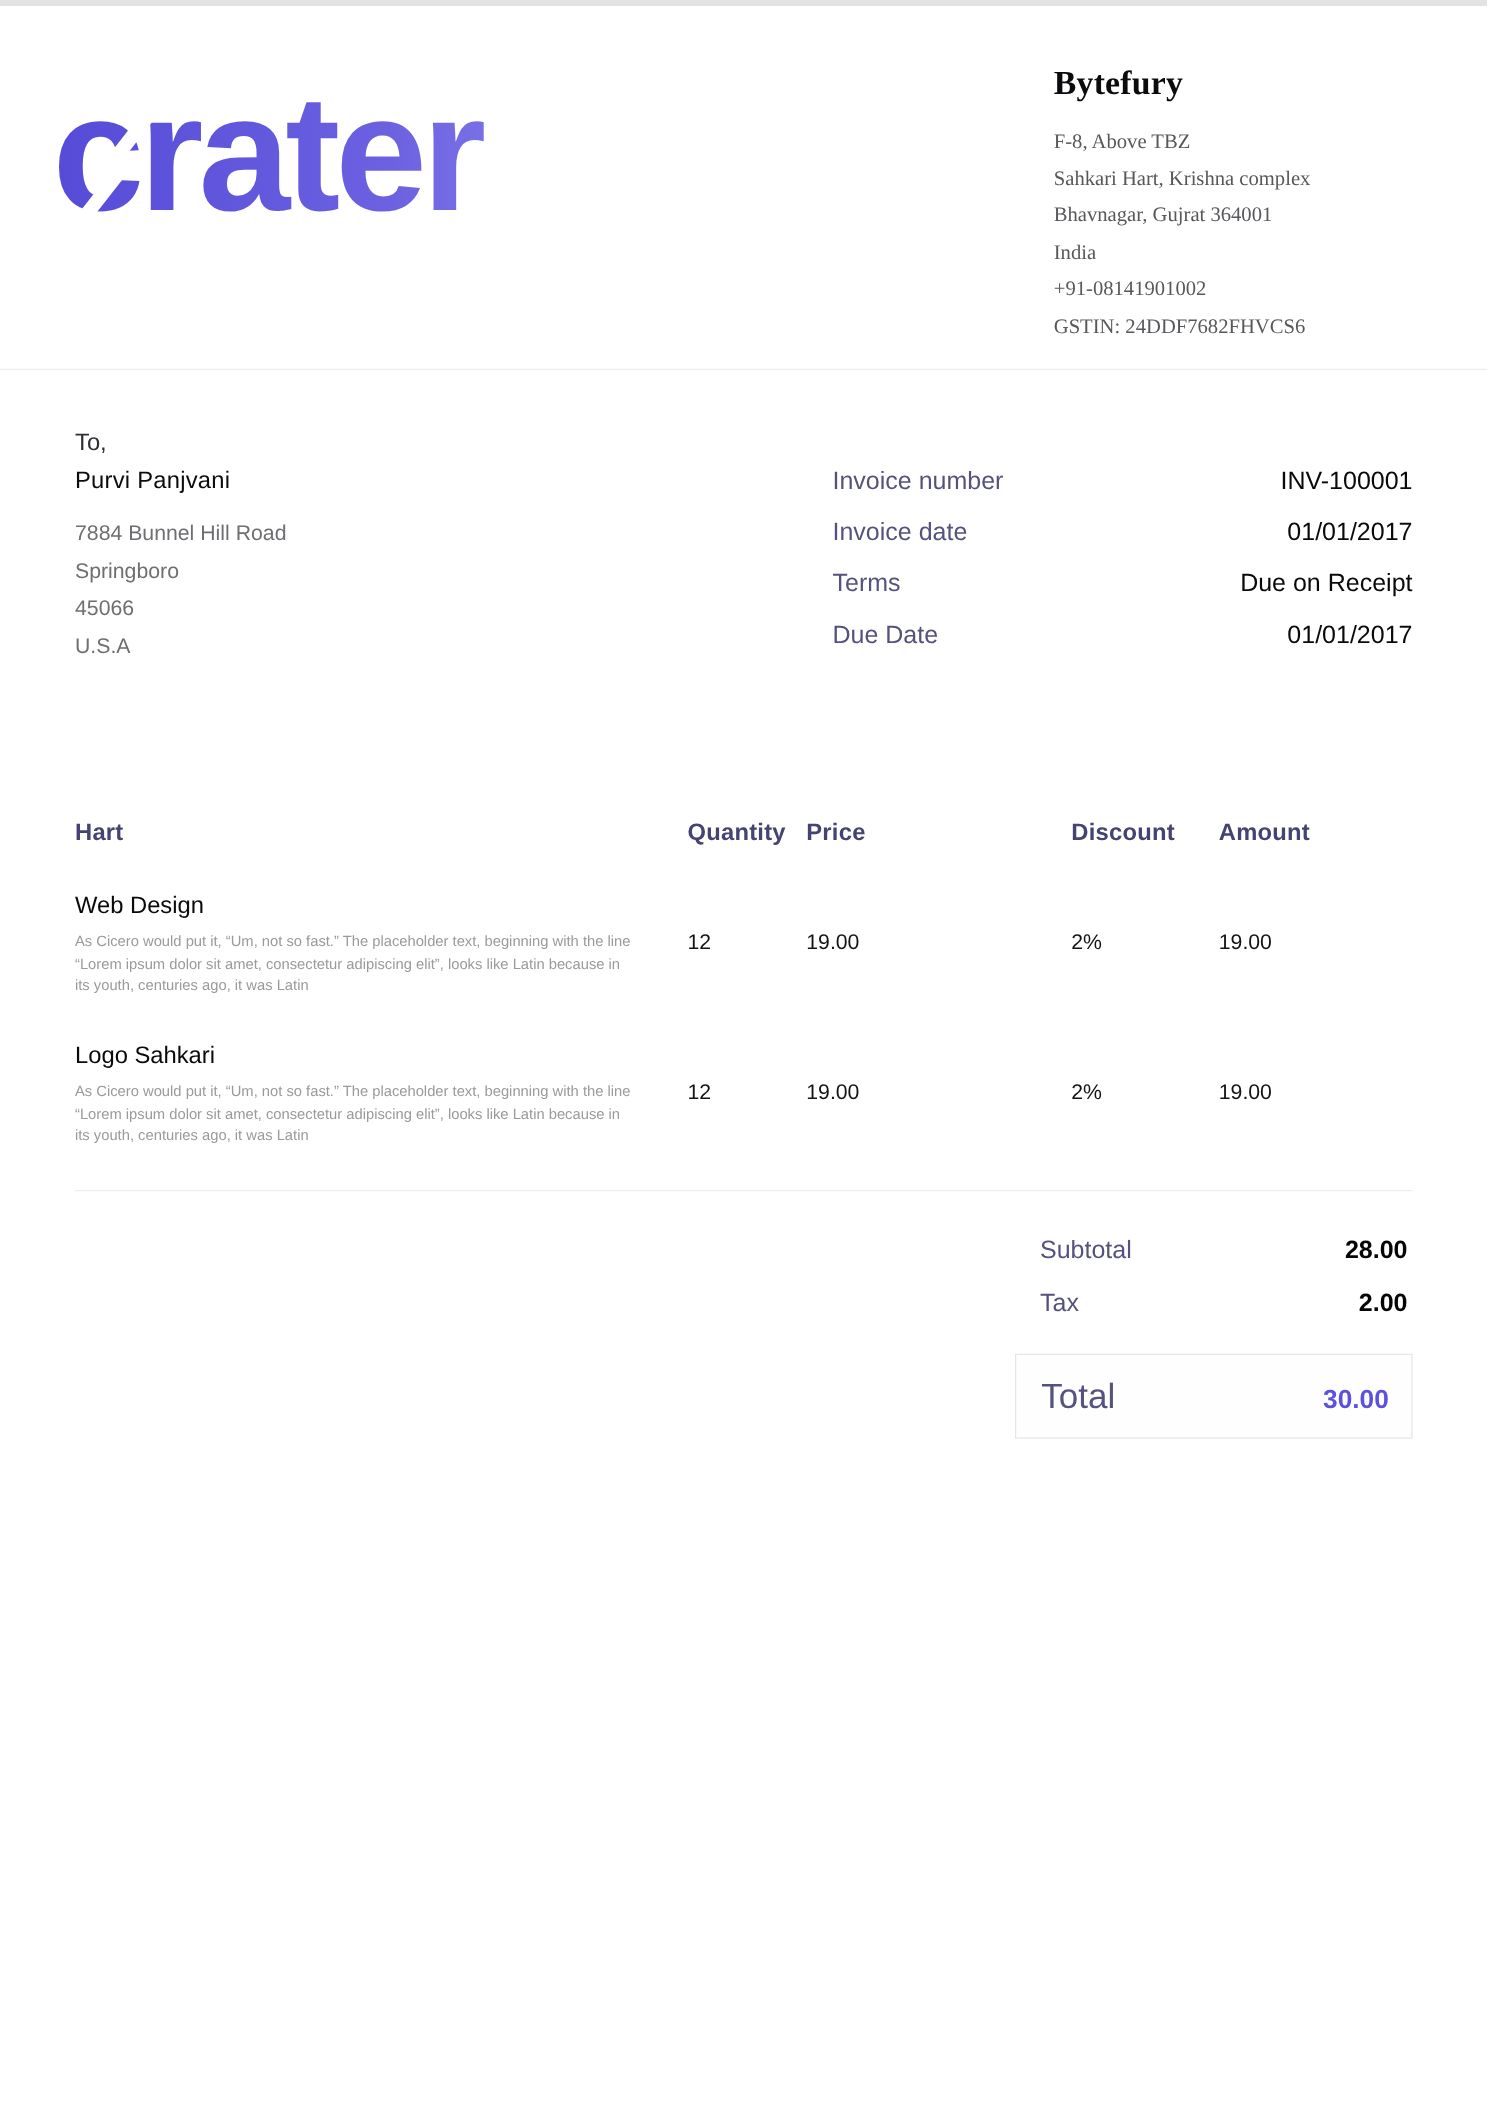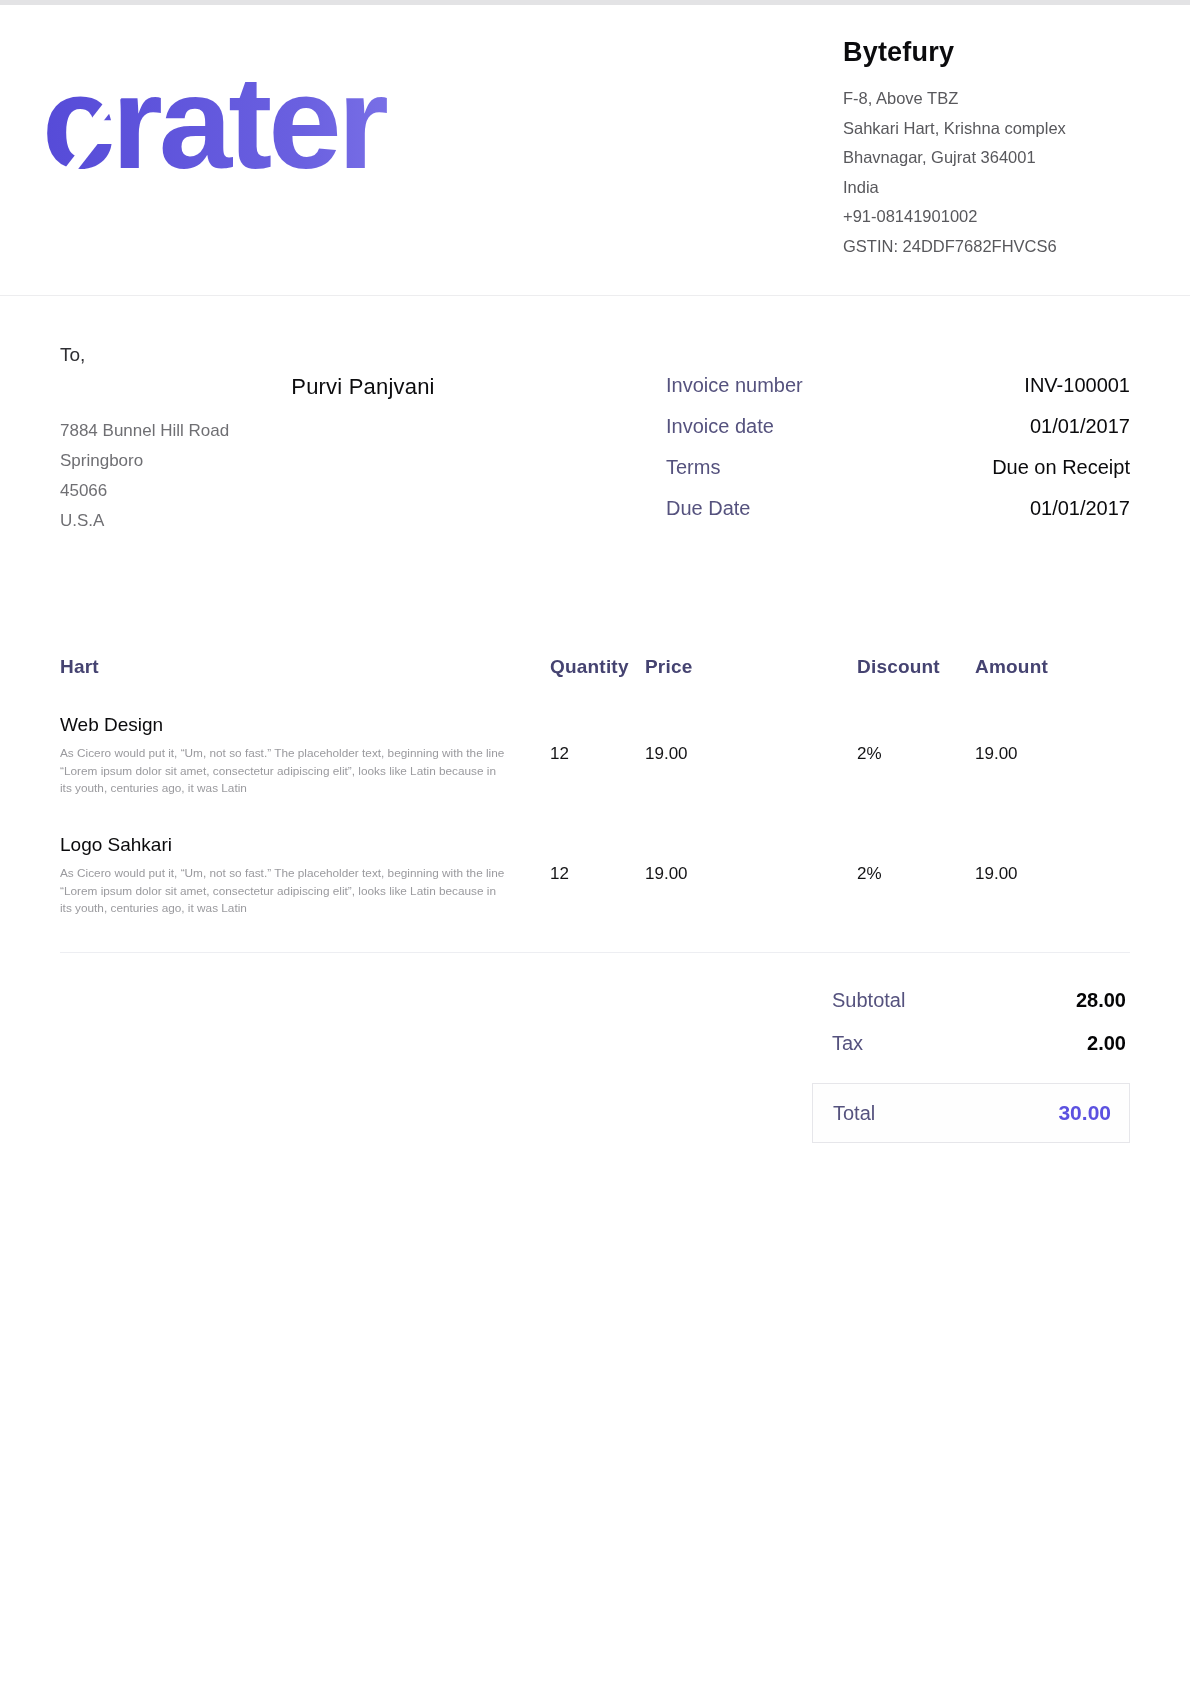--- a/index.html
+++ b/index.html
@@ -10,29 +10,29 @@
   
   .header{position:relative;height:290px;border-bottom:1px solid #ededef;background:#fff;}
   .logo-wrap{position:absolute;left:42px;top:52px;width:470px;height:160px;}
   .logo{font-size:132px;font-weight:800;letter-spacing:-4px;line-height:1;
         background:linear-gradient(90deg,#564bd8 0%,#6a60e0 55%,#8d84ef 100%);
         -webkit-background-clip:text;background-clip:text;color:transparent;}
   .logo-cut{position:absolute;background:#fff;}
   .cut-c{left:56px;top:18px;width:11px;height:74px;transform:rotate(38deg);}
   .cut-c2{left:26px;top:74px;width:11px;height:70px;transform:rotate(38deg);}
   .cut-r{left:390px;top:58px;width:10px;height:66px;transform:rotate(40deg);}
-  .company{position:absolute;left:843px;top:32px;width:310px;}
+  .company{position:absolute;left:843px;top:46px;width:310px;font-family:Liberation Serif, serif;}
   .company-name{font-size:27px;font-weight:800;color:#0b0b0d;letter-spacing:.2px;margin-bottom:16px;}
   .company-address div{font-size:16.5px;color:#58585c;line-height:29.5px;}
 
   
   .info-row{display:flex;padding:0 60px;margin-top:48px;}
   .bill-to{flex:1;}
   .to-label{font-size:19px;color:#2f2f33;margin-bottom:8px;}
-  .to-name{font-size:22px;color:#0c0c0e;margin-bottom:16px;letter-spacing:.2px;text-align:center;}
+  .to-name{font-size:19px;color:#0c0c0e;margin-bottom:16px;letter-spacing:.2px;}
   .to-address div{font-size:17px;color:#6f6f73;line-height:30px;}
   .meta{width:464px;padding-top:30px;}
   .meta-row{display:flex;justify-content:space-between;align-items:flex-end;margin-bottom:18px;}
   .meta-label{font-size:20px;color:#55527e;}
   .meta-value{font-size:20px;color:#0a0a0c;font-weight:500;}
 
   
   .items{margin:118px 60px 0 60px;}
   .tgrid{display:grid;grid-template-columns:490px 95px 136px 194px 155px;align-items:start;}
   .th{font-size:19px;font-weight:700;color:#454371;letter-spacing:.2px;}
@@ -44,21 +44,21 @@
   .cell-val{font-size:17px;color:#141416;padding-top:30px;}
   .table-endline{border-bottom:1px solid #edeef2;margin-top:34px;}
 
   
   .totals{width:318px;margin:36px 60px 0 auto;}
   .totals-row{display:flex;justify-content:space-between;align-items:baseline;padding:0 4px 0 20px;margin-bottom:20px;}
   .totals-label{font-size:20px;color:#55527e;}
   .totals-value{font-size:20px;font-weight:700;color:#050506;}
   .total-box{display:flex;justify-content:space-between;align-items:baseline;
              border:1px solid #e6e6ea;background:#fefefe;padding:17px 18px 17px 20px;margin-top:28px;}
-  .total-box .totals-label{font-size:20px;}
+  .total-box .totals-label{font-size:28px;}
   .grand-total{font-size:21px;font-weight:700;color:#5b51e0;}
 </style>
 </head>
 <body>
 
 <div class="page">
   <div class="top-strip"></div>
 
   <header class="header">
     <div class="logo-wrap">

